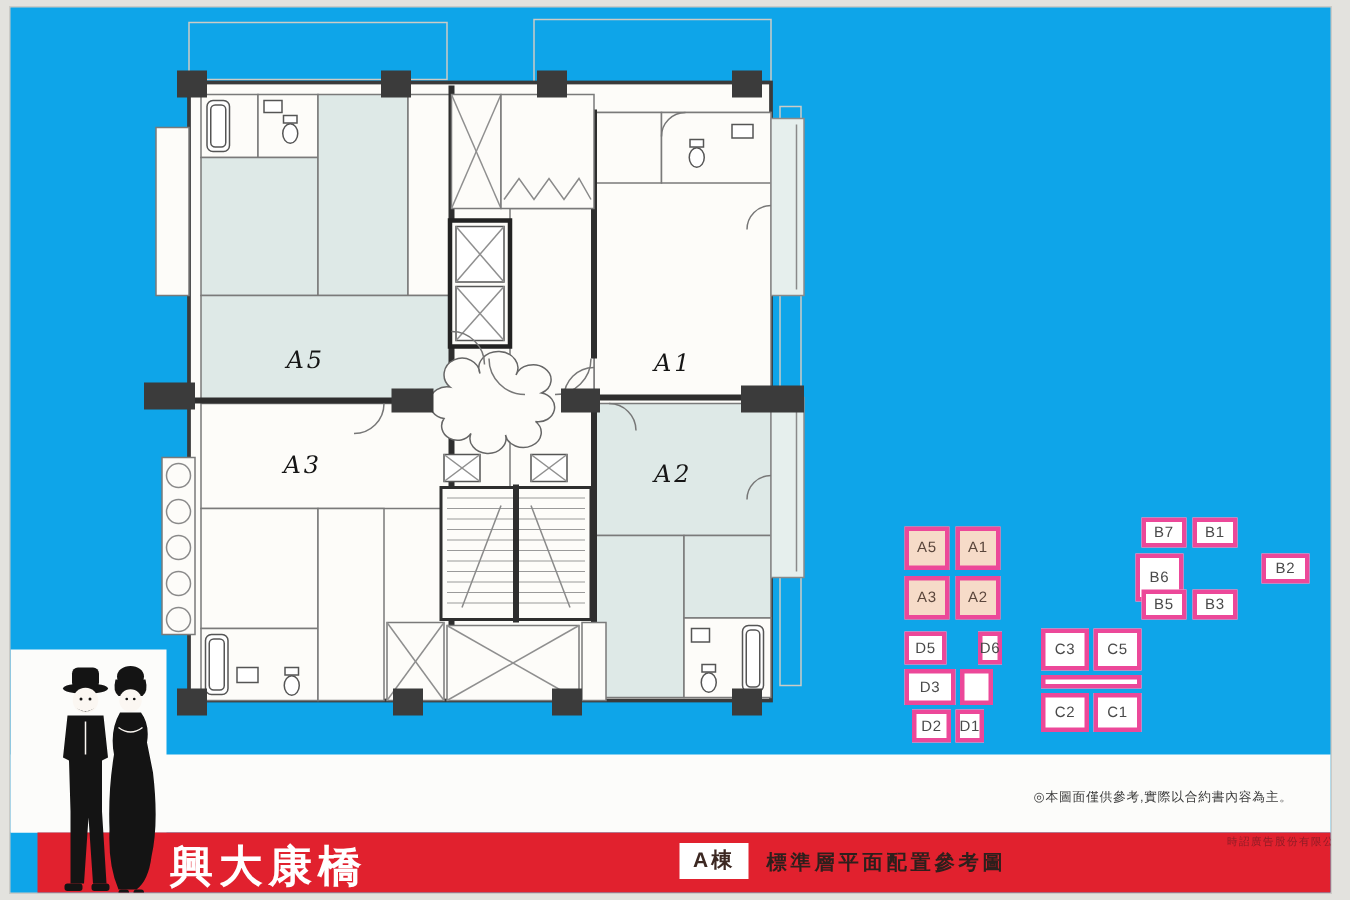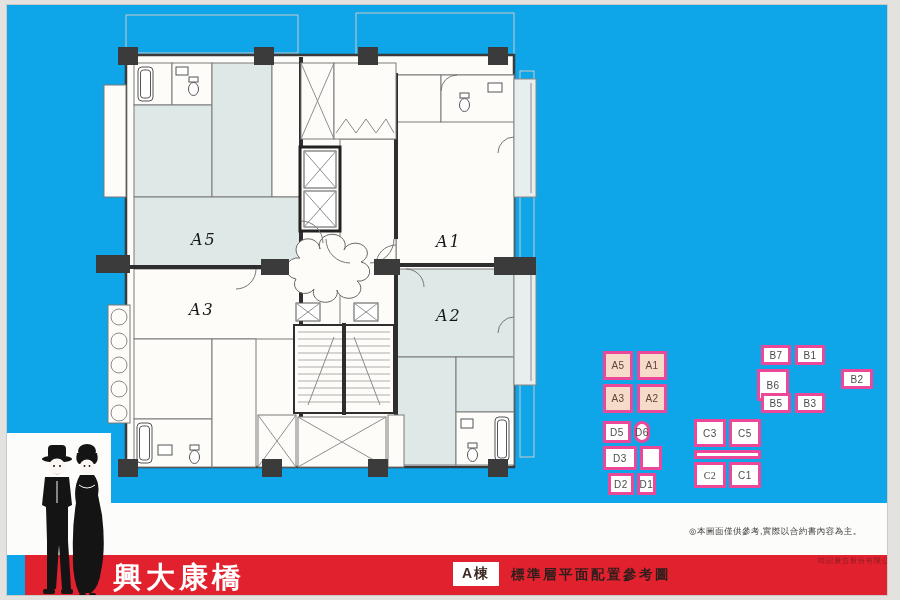--- a/index.html
+++ b/index.html
@@ -269,32 +269,32 @@
     <div class="kcell" style="left:4px;top:0;width:30px;height:20px;">B7</div>
     <div class="kcell" style="left:38px;top:0;width:30px;height:20px;">B1</div>
     <div class="kcell" style="left:0;top:24px;width:32px;height:32px;">B6</div>
     <div class="kcell" style="left:40px;top:24px;width:32px;height:20px;margin-left:44px;">B2</div>
     <div class="kcell" style="left:4px;top:48px;width:30px;height:20px;">B5</div>
     <div class="kcell" style="left:38px;top:48px;width:30px;height:20px;">B3</div>
   </div>
 
   <div class="keyplan" style="left:596px;top:416px;width:62px;height:76px;">
     <div class="kcell" style="left:0;top:0;width:28px;height:22px;">D5</div>
-    <div class="kcell" style="left:31px;top:0;width:16px;height:22px;border-radius:10px;">D6</div>
+    <div class="kcell" style="left:49px;top:0;width:16px;height:22px;">D6</div>
     <div class="kcell" style="left:0;top:25px;width:34px;height:24px;">D3</div>
     <div class="kcell" style="left:37px;top:25px;width:22px;height:24px;"></div>
     <div class="kcell" style="left:5px;top:52px;width:26px;height:22px;">D2</div>
     <div class="kcell" style="left:34px;top:52px;width:19px;height:22px;">D1</div>
   </div>
 
   <div class="keyplan" style="left:687px;top:414px;width:70px;height:74px;">
     <div class="kcell" style="left:0;top:0;width:32px;height:28px;">C3</div>
     <div class="kcell" style="left:35px;top:0;width:32px;height:28px;">C5</div>
     <div class="kcell" style="left:0;top:31px;width:67px;height:9px;"></div>
-    <div class="kcell" style="left:0;top:43px;width:32px;height:26px;font-family:Liberation Serif, serif;">C2</div>
+    <div class="kcell" style="left:0;top:43px;width:32px;height:26px;">C2</div>
     <div class="kcell" style="left:35px;top:43px;width:32px;height:26px;">C1</div>
   </div>
 
   <div id="white-strip" class="abs"></div>
   <div id="figure-bg" class="abs"></div>
 
   <div id="disclaimer" class="abs">◎本圖面僅供參考,實際以合約書內容為主。</div>
 
   <div id="banner" class="abs">
     <div class="bn" id="project-name">興大康橋</div>

